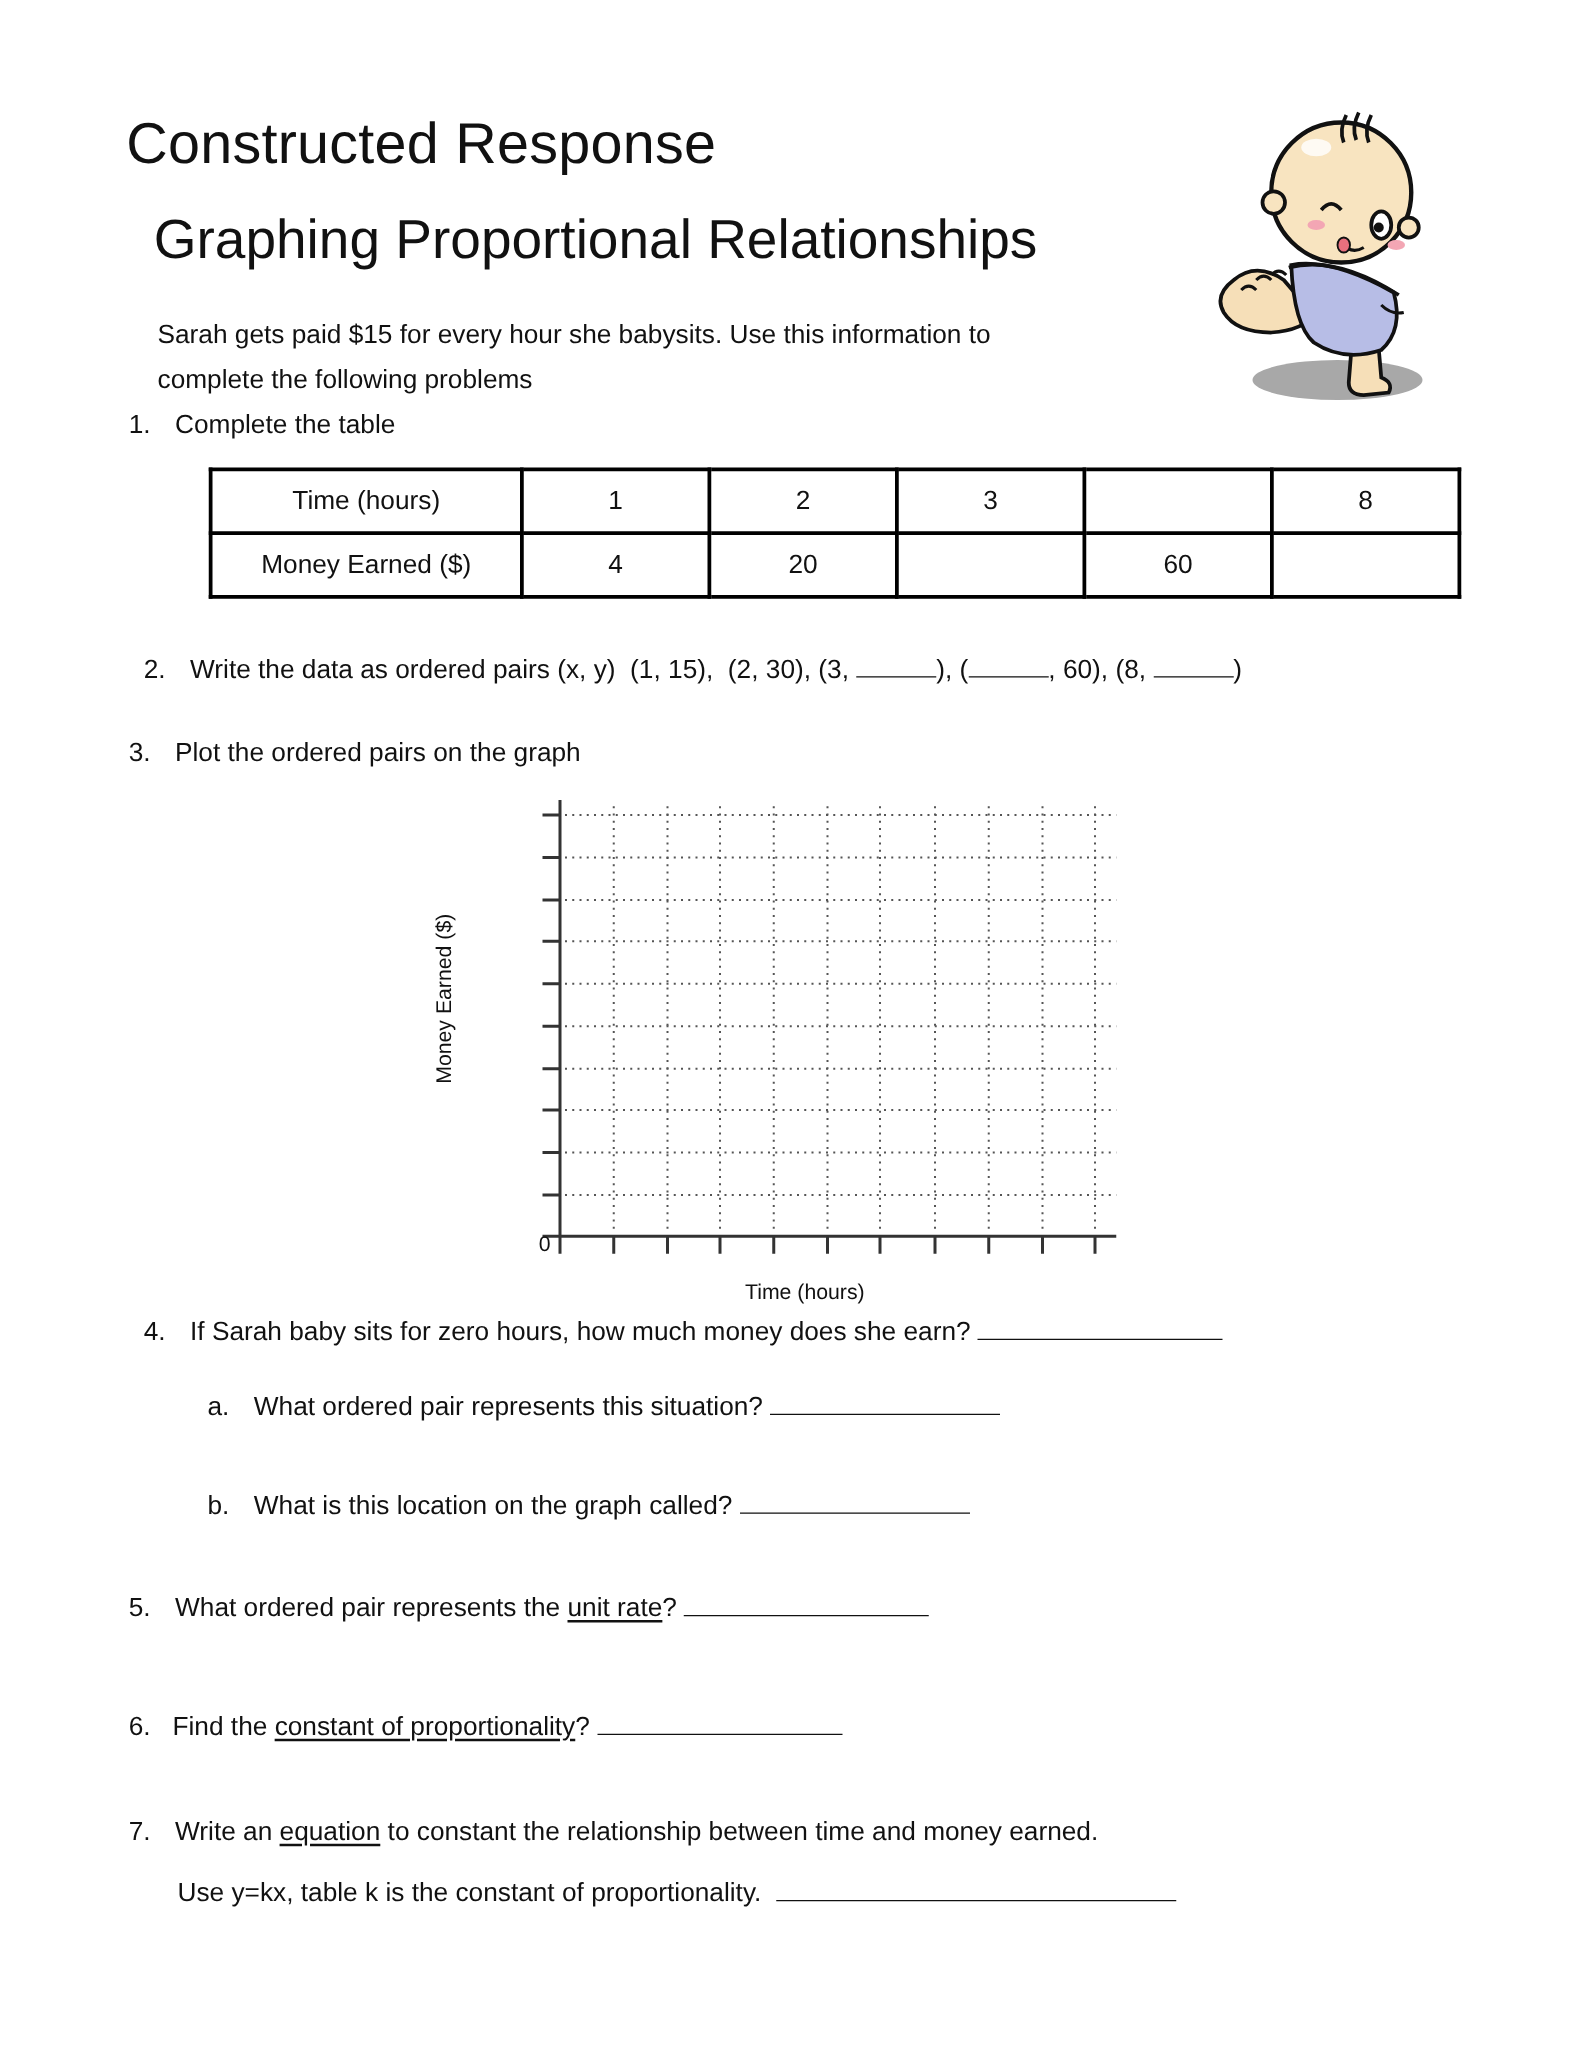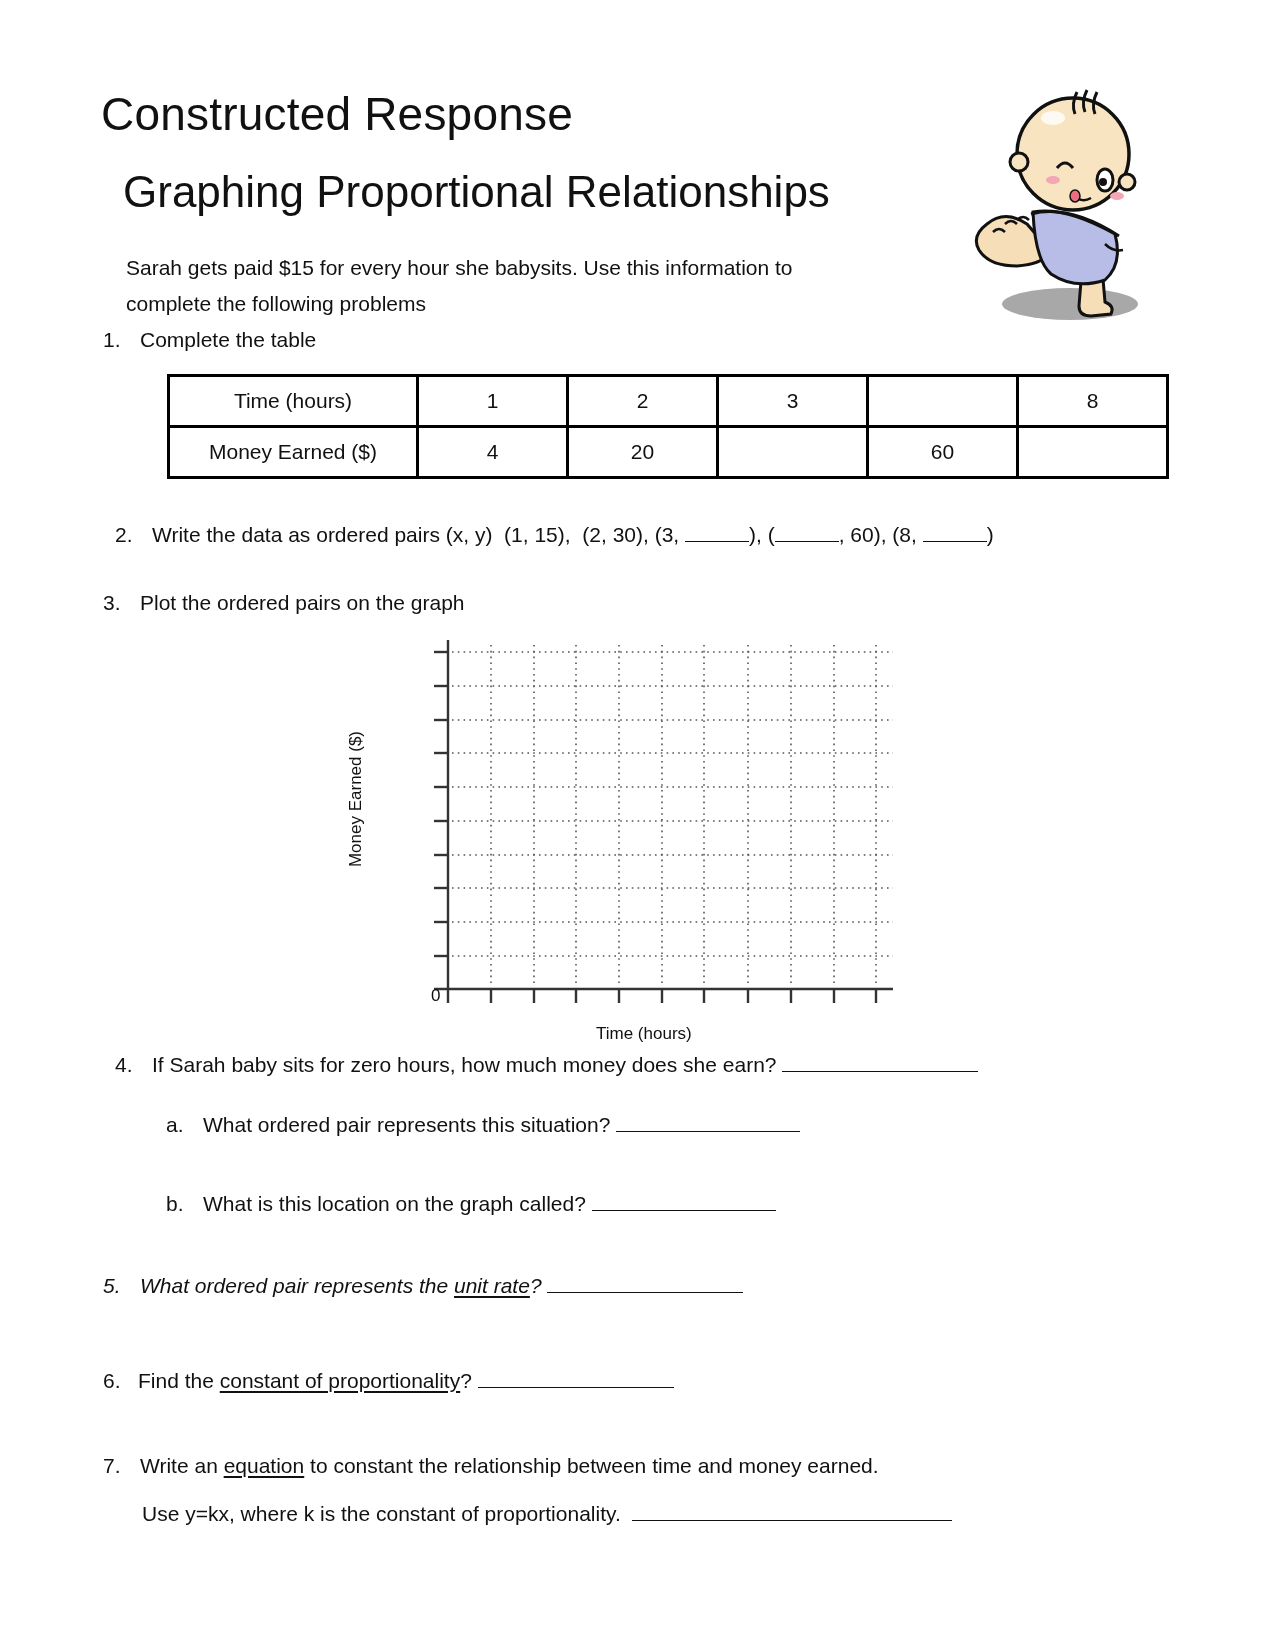--- a/index.html
+++ b/index.html
@@ -150,26 +150,26 @@
 <div class="abs q" style="left:115px; top:1053px;">
   <span class="num">4.</span><span>If Sarah baby sits for zero hours, how much money does she earn?</span>&nbsp;<span class="blank" style="width:196px;"></span>
 </div>
 <div class="abs q" style="left:166px; top:1113px;">
   <span class="num">a.</span><span>What ordered pair represents this situation?</span>&nbsp;<span class="blank" style="width:184px;"></span>
 </div>
 <div class="abs q" style="left:166px; top:1192px;">
   <span class="num">b.</span><span>What is this location on the graph called?</span>&nbsp;<span class="blank" style="width:184px;"></span>
 </div>
 
-<div class="abs q" style="left:103px; top:1274px;font-style:italic;">
+<div class="abs q" style="left:103px; top:1274px;">
   <span class="num">5.</span><span>What ordered pair represents the </span><span class="u">unit rate</span><span>?</span>&nbsp;<span class="blank" style="width:196px;"></span>
 </div>
 
 <div class="abs q" style="left:103px; top:1369px;">
   <span class="num" style="width:35px;">6.</span><span>Find the </span><span class="u">constant of proportionality</span><span>?</span>&nbsp;<span class="blank" style="width:196px;"></span>
 </div>
 
 <div class="abs q" style="left:103px; top:1454px;">
   <span class="num">7.</span><span>Write an </span><span class="u">equation</span><span> to constant the relationship between time and money earned.</span>
 </div>
 <div class="abs q" style="left:142px; top:1502px;">
-  <span>Use y=kx, where k is the constant of proportionality.</span>&nbsp;&nbsp;<span class="blank" style="width:320px;"></span>
+  <span>Use y=kx, table k is the constant of proportionality.</span>&nbsp;&nbsp;<span class="blank" style="width:320px;"></span>
 </div>
 
 </body></html>

